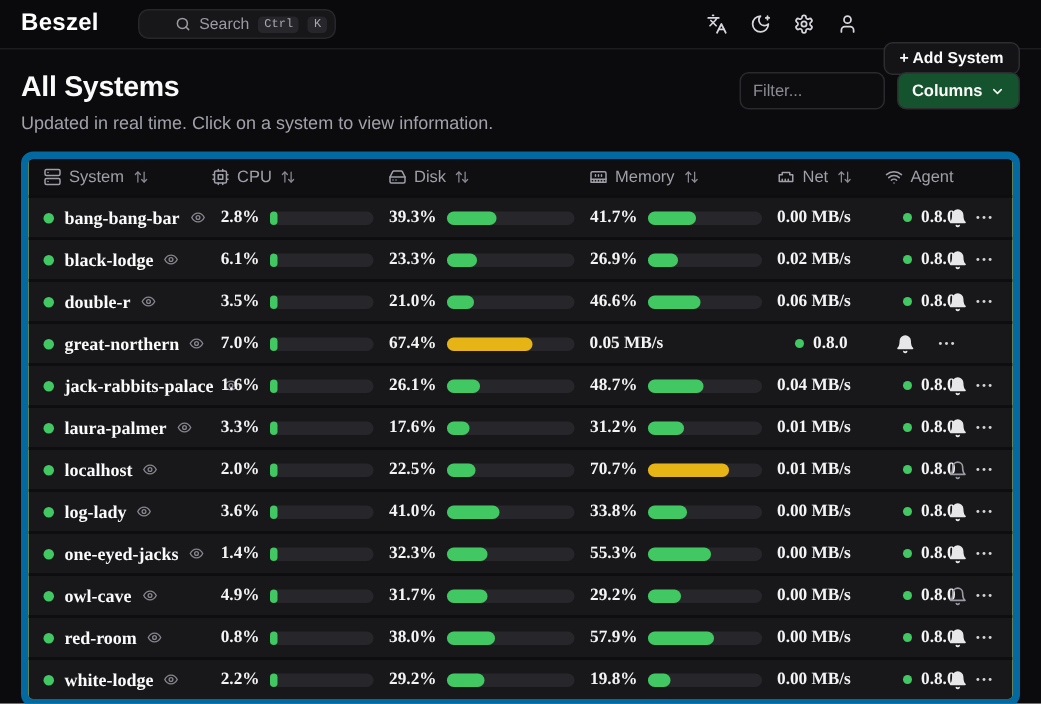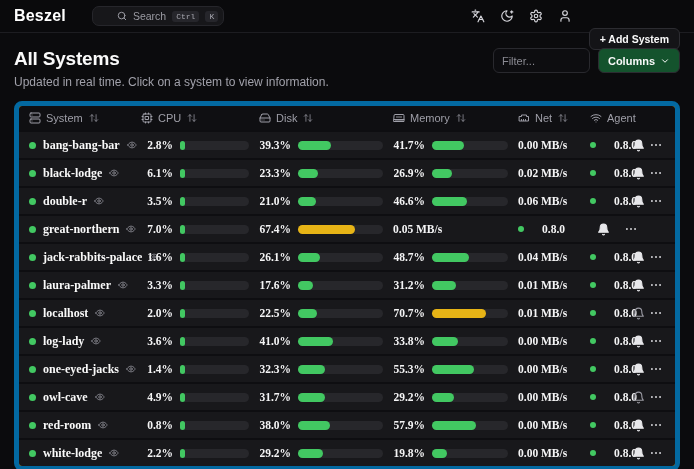--- a/index.html
+++ b/index.html
@@ -131,21 +131,21 @@
     background: #27272b;
     border-radius: 5px;
     position: relative;
   }
   .fill {
     display: block; height: 100%;
     background: var(--green,#42c862);
     border-radius: 5px;
     min-width: 5px;
   }
-  .c-agent { gap: 18px; }
+  .c-agent { gap: 6px; margin-left: 12px; }
   .c-actions { justify-content: flex-end; gap: 4px; padding-right: 2px; }
   .bell, .more {
     background: none; border: none; cursor: pointer;
     width: 24px; height: 24px;
     display: flex; align-items: center; justify-content: center;
     color: #e7e7ea; border-radius: 5px;
   }
   .bell svg { fill: currentColor; }
   .bell.outline { color: #9a9aa3; }
   .bell.outline svg { fill: none; }

